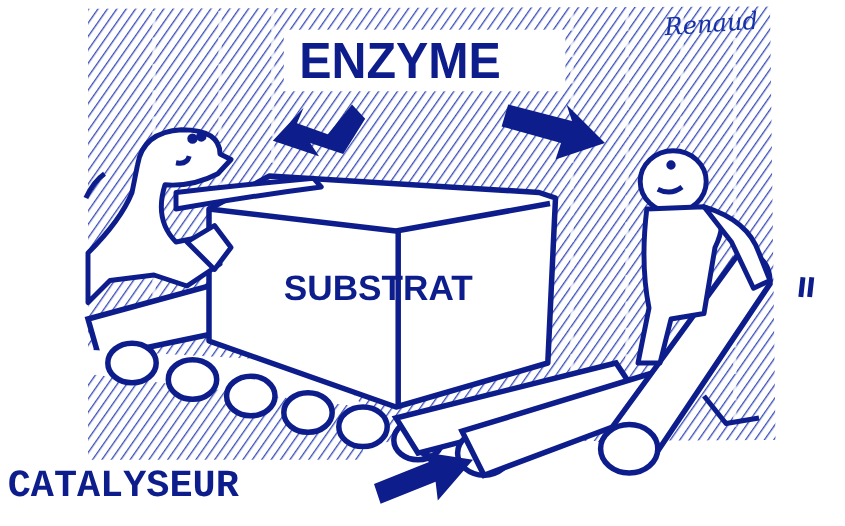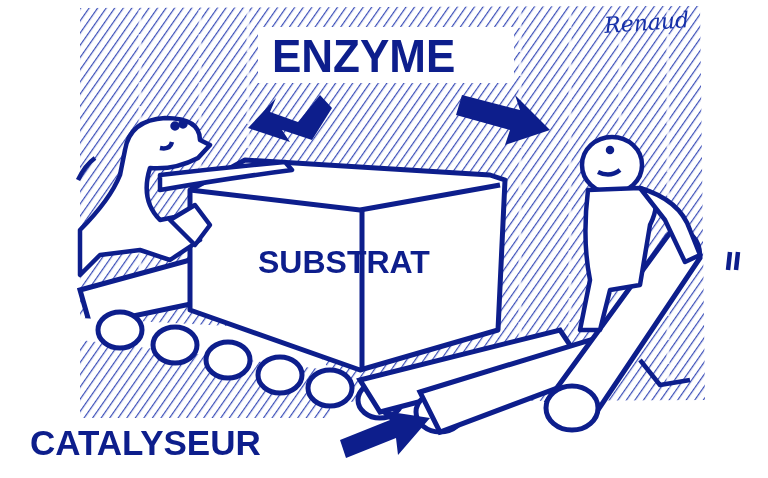--- a/index.html
+++ b/index.html
@@ -11,21 +11,21 @@
   .label {
     position: absolute; font-weight: 700; color: #0d1e8c; letter-spacing: 0px;
     white-space: nowrap; line-height: 1;
   }
   #title-box {
     position: absolute; left: 258px; top: 27px; width: 256px; height: 56px;
     background: #ffffff;
   }
   #enzyme { left: 272px; top: 34px; font-size: 44px; transform: scaleY(1.05); }
   #substrat { left: 258px; top: 246px; font-size: 32px; }
-  #catalyseur { left: 30px; top: 425px; font-size: 35px; }
+  #catalyseur { left: 7px; top: 425px; font-size: 35px; font-family: Liberation Mono, monospace; }
   #signature {
     position: absolute; left: 604px; top: 10px; font-family: "DejaVu Serif", serif;
     font-style: italic; font-size: 22px; color: #1630a8; transform: rotate(-4deg);
   }
 </style>
 </head>
 <body>
 
 <div id="stage">
   <svg class="art" width="768" height="478" viewBox="0 0 768 478">

